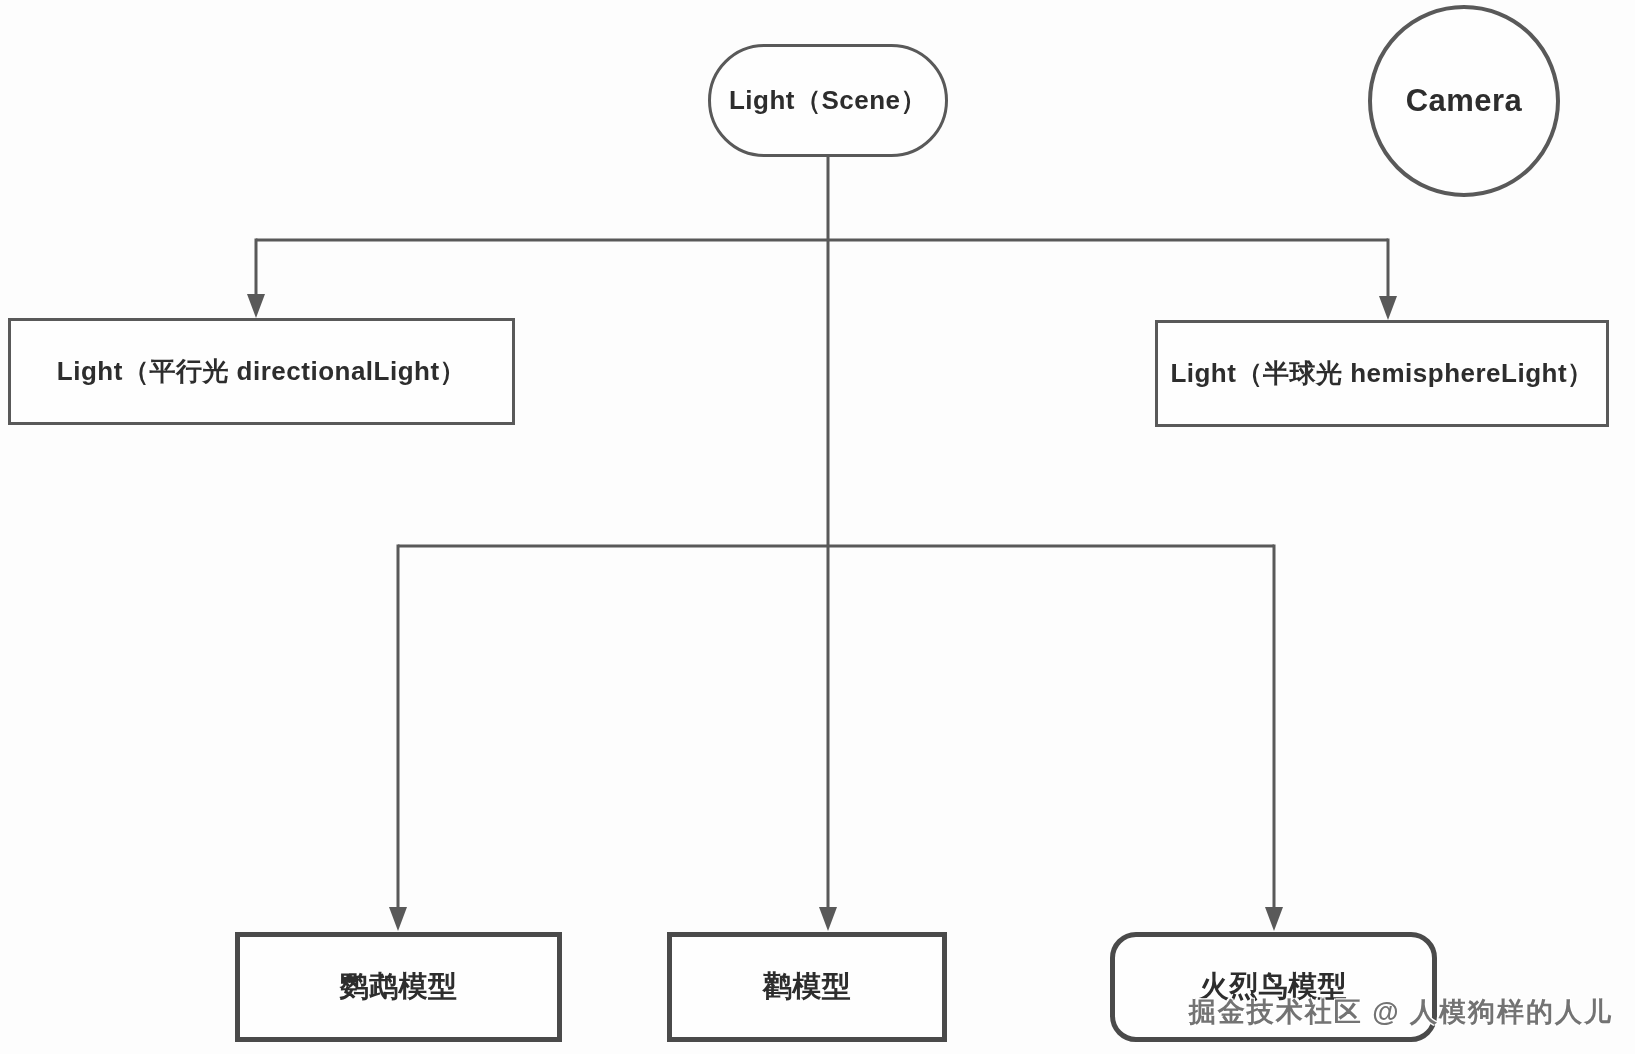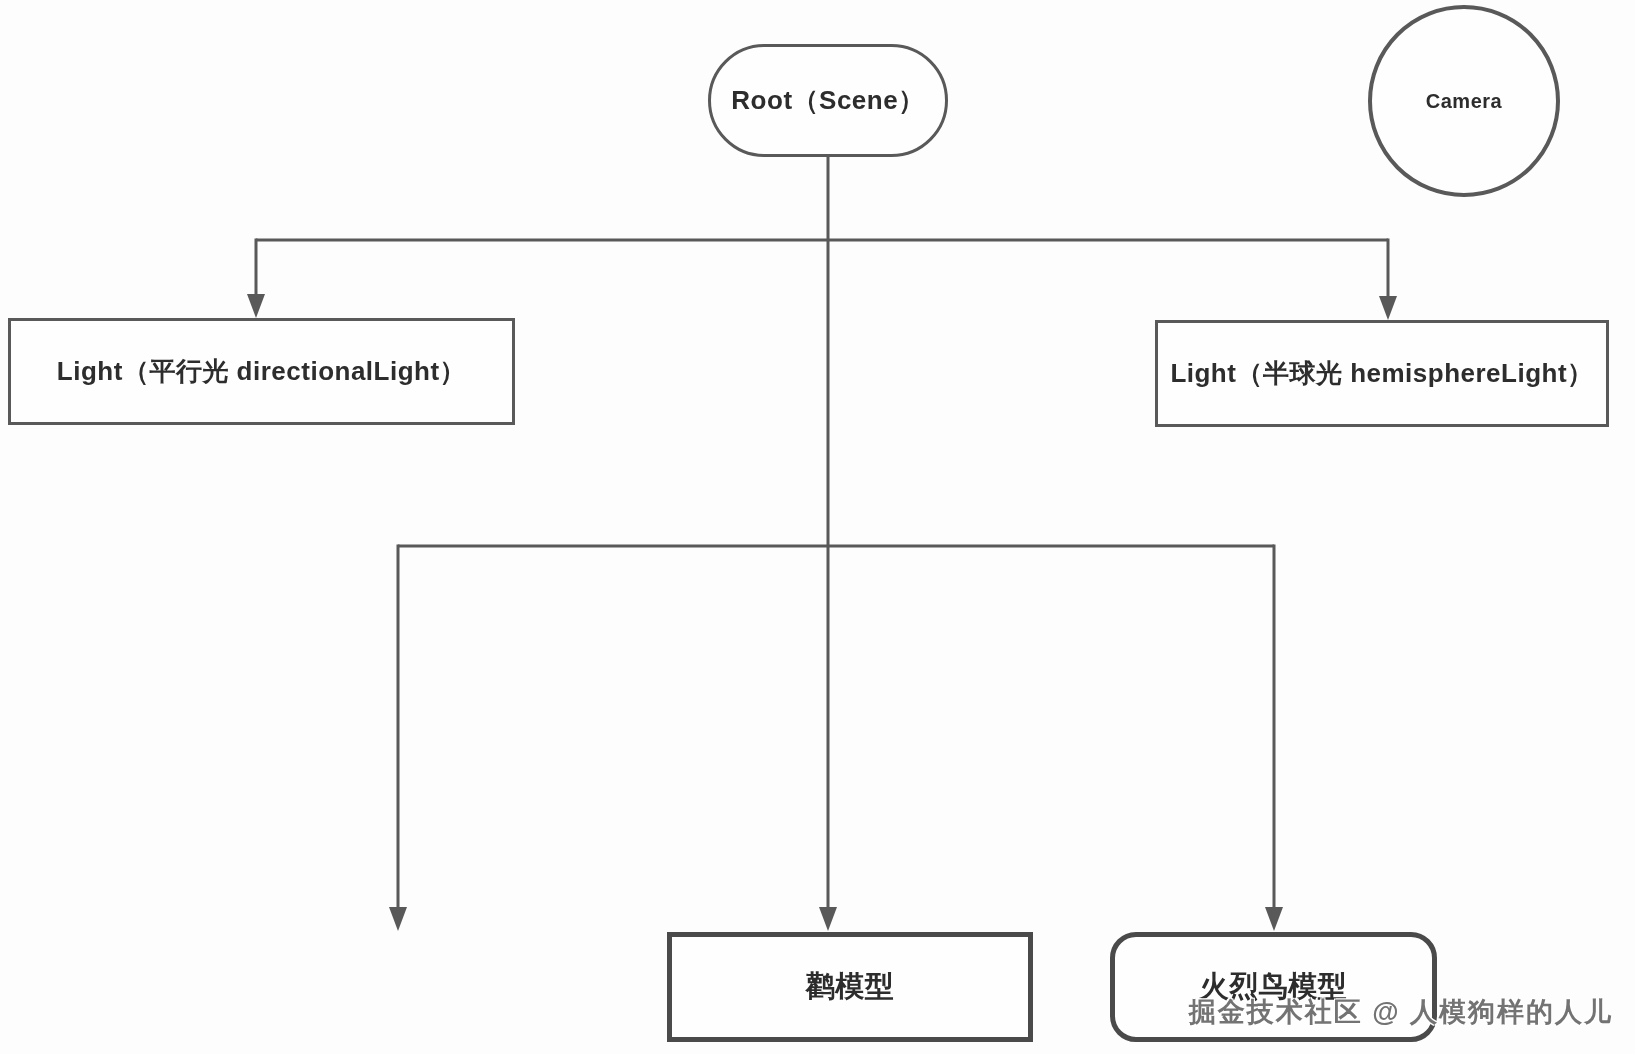--- a/index.html
+++ b/index.html
@@ -43,21 +43,21 @@
     border-radius: 57px;
     font-size: 26px;
   }
   .node-camera {
     left: 1368px;
     top: 5px;
     width: 192px;
     height: 192px;
     border: 4px solid #595959;
     border-radius: 50%;
-    font-size: 20px;
+    font-size: 31px;
   }
   .node-light {
     border: 3px solid #595959;
     height: 107px;
     font-size: 26px;
   }
   .node-light-left {
     left: 8px;
     top: 318px;
     width: 507px;
@@ -72,21 +72,21 @@
     height: 110px;
     top: 932px;
     font-size: 29px;
   }
   .node-model-parrot {
     left: 235px;
     width: 327px;
   }
   .node-model-stork {
     left: 667px;
-    width: 366px;
+    width: 280px;
   }
   .node-model-flamingo {
     left: 1110px;
     width: 327px;
     border-radius: 26px;
   }
   .watermark {
     position: absolute;
     right: 22px;
     top: 994px;
@@ -117,35 +117,38 @@
     <g fill="#595959" stroke="none">
       <polygon points="247,294 265,294 256,318"></polygon>
       <polygon points="1379,296 1397,296 1388,320"></polygon>
       <polygon points="389,907 407,907 398,931"></polygon>
       <polygon points="819,907 837,907 828,931"></polygon>
       <polygon points="1265,907 1283,907 1274,931"></polygon>
     </g>
   </svg>
 
   <div class="node node-root">
-    <span>Root（Scene）</span>
+    <span>Light（Scene）</span>
   </div>
 
   <div class="node node-camera">
     <span>Camera</span>
   </div>
 
   <div class="node node-light node-light-right">
     <span>Light（半球光 hemisphereLight）</span>
   </div>
 
   <div class="node node-light node-light-left">
     <span>Light（平行光 directionalLight）</span>
   </div>
 
+  <div class="node node-model node-model-parrot">
+    <span>鹦鹉模型</span>
+  </div>
 
   <div class="node node-model node-model-stork">
     <span>鹳模型</span>
   </div>
 
   <div class="node node-model node-model-flamingo">
     <span>火烈鸟模型</span>
   </div>
 
   <div class="watermark">掘金技术社区 @ 人模狗样的人儿</div>

